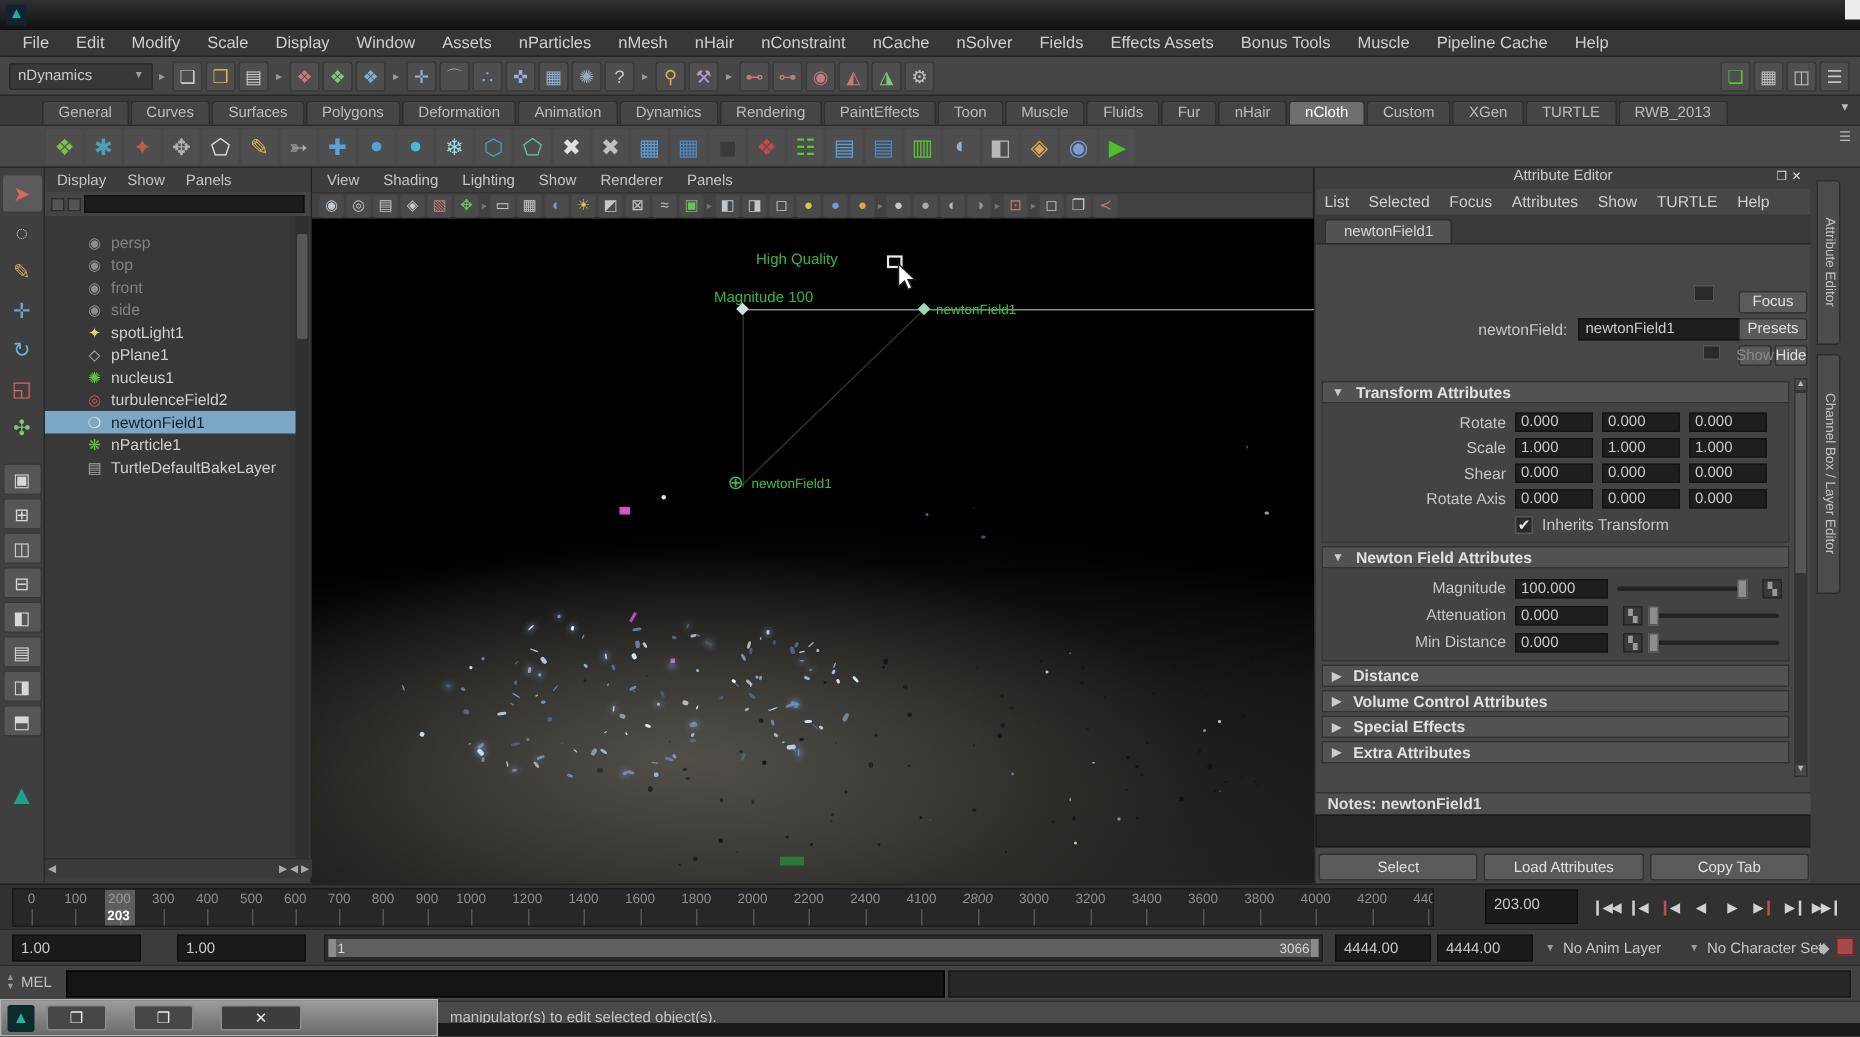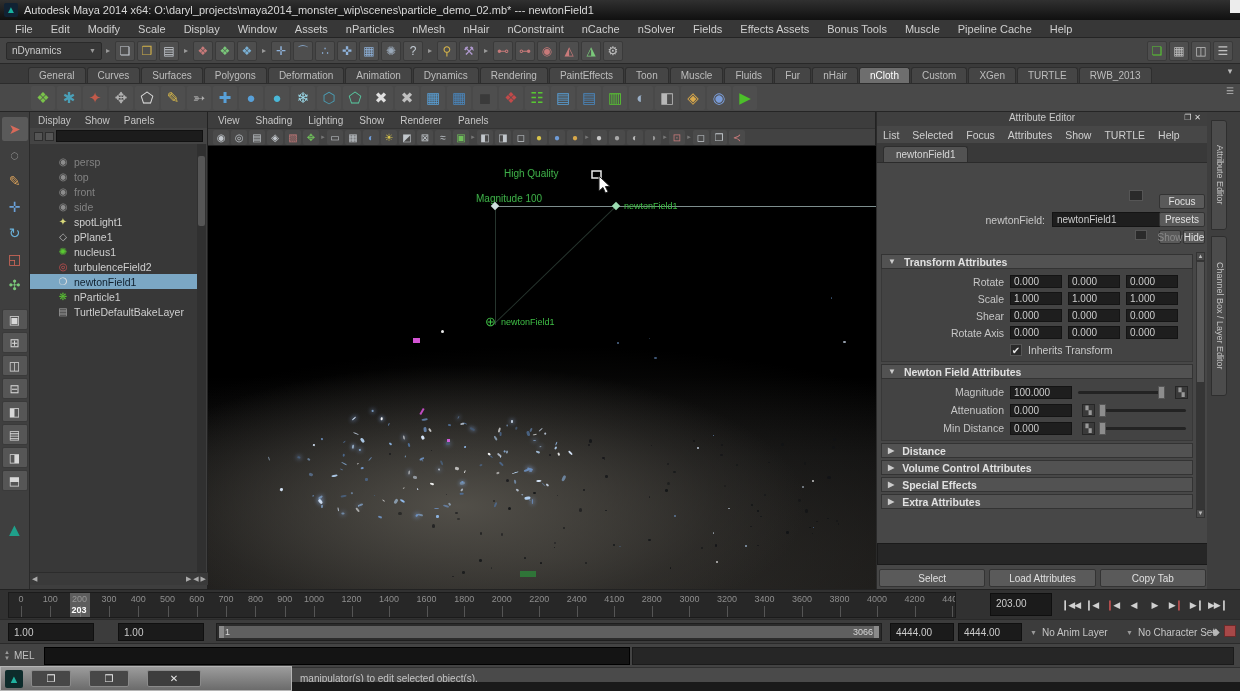--- a/index.html
+++ b/index.html
@@ -122,21 +122,20 @@
 #overlay{left:0;top:666px;width:292px;height:25px;background:linear-gradient(#9c9c9c,#6b6b6b);border:1px solid #b5b5b5;display:flex;align-items:center}
 #overlay .oicon{width:18px;height:18px;margin:0 8px 0 4px;background:#0d2b2b;border-radius:2px;color:#1fb3a0;font-size:11px;line-height:18px;text-align:center}
 .obtn{width:40px;height:17px;background:#474747;border:1px solid #8a8a8a;border-radius:2px;margin-right:18px;color:#e8e8e8;font-size:10px;display:flex;align-items:center;justify-content:center}
 #sliver{left:1230px;top:0;width:10px;height:13px;background:#ececec}
 </style>
 </head>
 <body>
 
 <div id="titlebar" class="abs">
   <div id="maya-logo">▲</div>
-  <span>Autodesk Maya 2014 x64: O:\daryl_projects\maya2014_monster_wip\scenes\particle_demo_02.mb*   ---   newtonField1</span>
 </div>
 <div id="menubar" class="abs">
     <span class="menu-item">File</span>
     <span class="menu-item">Edit</span>
     <span class="menu-item">Modify</span>
     <span class="menu-item">Scale</span>
     <span class="menu-item">Display</span>
     <span class="menu-item">Window</span>
     <span class="menu-item">Assets</span>
     <span class="menu-item">nParticles</span>
@@ -724,20 +723,21 @@
       <div class="sec-head">
         <span class="tri">▶</span>
         <span>Extra Attributes</span>
       </div>
     </div>
   <div id="ae-vscroll">
     <div style="height:9px;background:#4a4a4a;border:1px solid #333;font-size:6px;text-align:center;color:#bbb">▲</div>
     <div style="position:absolute;bottom:0;width:100%;height:9px;background:#4a4a4a;border:1px solid #333;font-size:6px;text-align:center;color:#bbb">▼</div>
     <div style="position:absolute;top:10px;left:1px;width:7px;height:120px;background:#575757"></div>
   </div>
+  <div id="ae-notesbar">Notes: newtonField1</div>
   <div id="ae-notes"></div>
   <div id="ae-footer">
       <div class="ae-btn">Select</div>
       <div class="ae-btn">Load Attributes</div>
       <div class="ae-btn">Copy Tab</div>
     </div>
 </div>
 
 <div id="side-strip" class="abs">
   <div class="vtab" style="top:8px;height:110px">Attribute Editor</div>
@@ -777,21 +777,21 @@
       <span class="tl-label" style="left: 455.16px;">1800</span>
       <span class="tl-tick" style="left: 455.16px;"></span>
       <span class="tl-label" style="left: 492.7px;">2000</span>
       <span class="tl-tick" style="left: 492.7px;"></span>
       <span class="tl-label" style="left: 530.24px;">2200</span>
       <span class="tl-tick" style="left: 530.24px;"></span>
       <span class="tl-label" style="left: 567.78px;">2400</span>
       <span class="tl-tick" style="left: 567.78px;"></span>
       <span class="tl-label" style="left: 605.32px;">4100</span>
       <span class="tl-tick" style="left: 605.32px;"></span>
-      <span class="tl-label" style="left: 642.86px;">2800</span>
+      <span class="tl-label" style="left: 642.86px; font-style: italic;">2800</span>
       <span class="tl-tick" style="left: 642.86px;"></span>
       <span class="tl-label" style="left: 680.4px;">3000</span>
       <span class="tl-tick" style="left: 680.4px;"></span>
       <span class="tl-label" style="left: 717.94px;">3200</span>
       <span class="tl-tick" style="left: 717.94px;"></span>
       <span class="tl-label" style="left: 755.48px;">3400</span>
       <span class="tl-tick" style="left: 755.48px;"></span>
       <span class="tl-label" style="left: 793.02px;">3600</span>
       <span class="tl-tick" style="left: 793.02px;"></span>
       <span class="tl-label" style="left: 830.56px;">3800</span>

